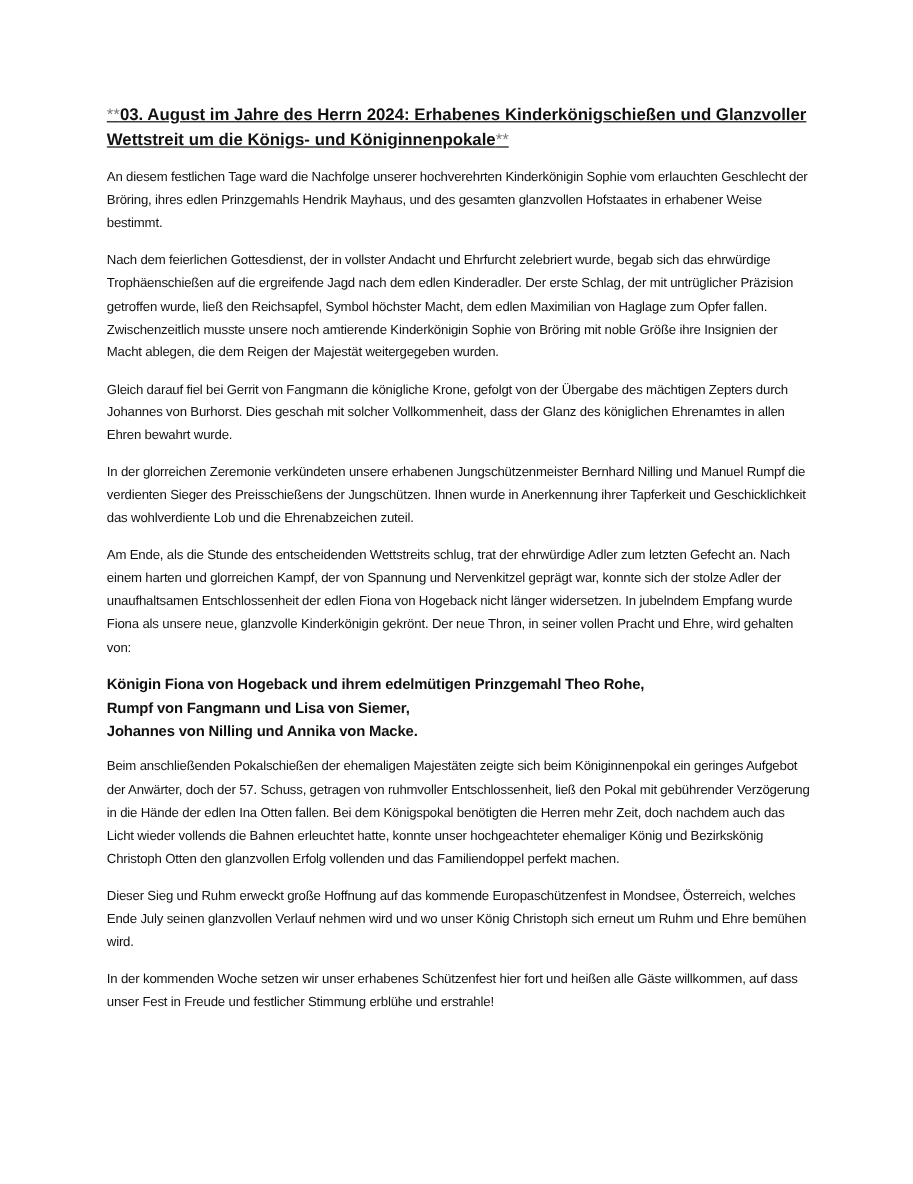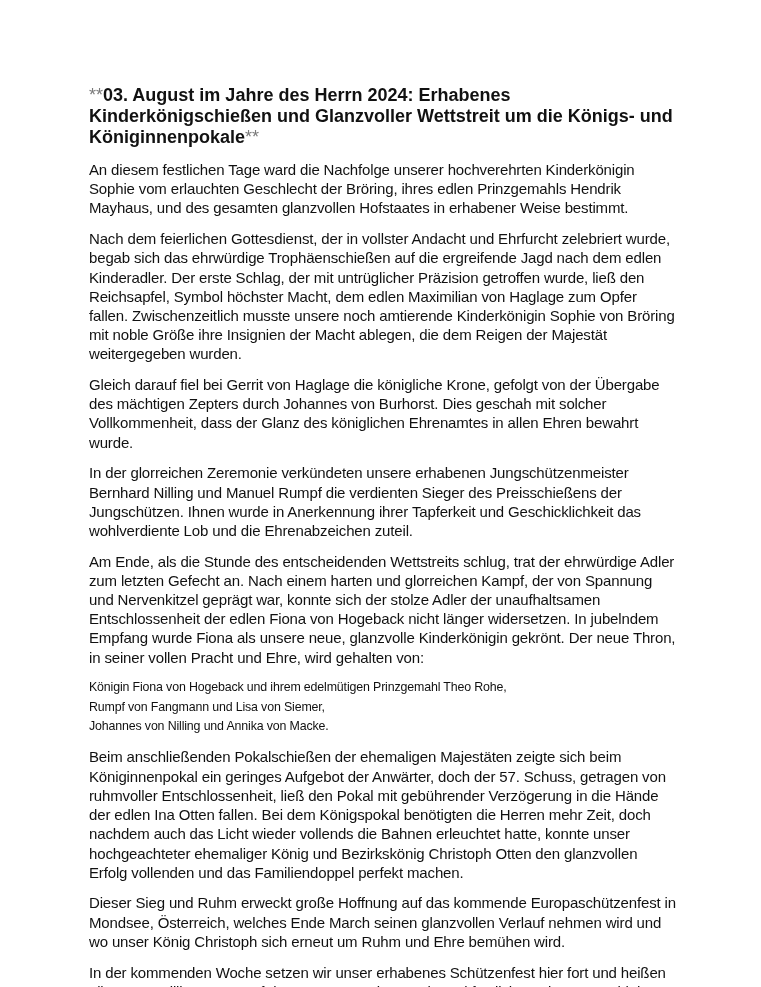--- a/index.html
+++ b/index.html
@@ -16,57 +16,59 @@
       color: #111111;
     }
     .page {
       position: absolute;
       left: 89px;
       top: 85px;
       width: 590px;
     }
     .title {
       font-weight: bold;
-      font-size: 18px;
+      font-size: 14px;
       line-height: 21px;
       margin: 0 0 12px 0;
       color: #111111;
+      text-decoration: underline;
     }
     .title .stars {
       font-weight: normal;
       color: #7a7a7a;
     }
     p {
-      font-size: 15px;
+      font-size: 11px;
       line-height: 19.2px;
       margin: 0 0 11.5px 0;
       letter-spacing: -0.15px;
     }
     .throne-list {
       margin: 0 0 11.5px 0;
       font-size: 12.4px;
       line-height: 19.2px;
       letter-spacing: -0.15px;
+      font-weight: bold;
     }
     .throne-list div { margin: 0; }
   </style>
 </head>
 <body>
 
 <div class="page">
   <h1 class="title"><span class="stars">**</span><span>03. August im Jahre des Herrn 2024: Erhabenes Kinderkönigschießen und Glanzvoller Wettstreit um die Königs- und Königinnenpokale</span><span class="stars">**</span></h1>
 
   <p>An diesem festlichen Tage ward die Nachfolge unserer hochverehrten Kinderkönigin Sophie vom erlauchten Geschlecht der Bröring, ihres edlen Prinzgemahls Hendrik Mayhaus, und des gesamten glanzvollen Hofstaates in erhabener Weise bestimmt.</p>
   <p>Nach dem feierlichen Gottesdienst, der in vollster Andacht und Ehrfurcht zelebriert wurde, begab sich das ehrwürdige Trophäenschießen auf die ergreifende Jagd nach dem edlen Kinderadler. Der erste Schlag, der mit untrüglicher Präzision getroffen wurde, ließ den Reichsapfel, Symbol höchster Macht, dem edlen Maximilian von Haglage zum Opfer fallen. Zwischenzeitlich musste unsere noch amtierende Kinderkönigin Sophie von Bröring mit noble Größe ihre Insignien der Macht ablegen, die dem Reigen der Majestät weitergegeben wurden.</p>
-  <p>Gleich darauf fiel bei Gerrit von Haglage die königliche Krone, gefolgt von der Übergabe des mächtigen Zepters durch Johannes von Burhorst. Dies geschah mit solcher Vollkommenheit, dass der Glanz des königlichen Ehrenamtes in allen Ehren bewahrt wurde.</p>
+  <p>Gleich darauf fiel bei Gerrit von Fangmann die königliche Krone, gefolgt von der Übergabe des mächtigen Zepters durch Johannes von Burhorst. Dies geschah mit solcher Vollkommenheit, dass der Glanz des königlichen Ehrenamtes in allen Ehren bewahrt wurde.</p>
   <p>In der glorreichen Zeremonie verkündeten unsere erhabenen Jungschützenmeister Bernhard Nilling und Manuel Rumpf die verdienten Sieger des Preisschießens der Jungschützen. Ihnen wurde in Anerkennung ihrer Tapferkeit und Geschicklichkeit das wohlverdiente Lob und die Ehrenabzeichen zuteil.</p>
   <p>Am Ende, als die Stunde des entscheidenden Wettstreits schlug, trat der ehrwürdige Adler zum letzten Gefecht an. Nach einem harten und glorreichen Kampf, der von Spannung und Nervenkitzel geprägt war, konnte sich der stolze Adler der unaufhaltsamen Entschlossenheit der edlen Fiona von Hogeback nicht länger widersetzen. In jubelndem Empfang wurde Fiona als unsere neue, glanzvolle Kinderkönigin gekrönt. Der neue Thron, in seiner vollen Pracht und Ehre, wird gehalten von:</p>
 
   <div class="throne-list">
     <div>Königin Fiona von Hogeback und ihrem edelmütigen Prinzgemahl Theo Rohe,</div>
     <div>Rumpf von Fangmann und Lisa von Siemer,</div>
     <div>Johannes von Nilling und Annika von Macke.</div>
   </div>
 
   <p>Beim anschließenden Pokalschießen der ehemaligen Majestäten zeigte sich beim Königinnenpokal ein geringes Aufgebot der Anwärter, doch der 57. Schuss, getragen von ruhmvoller Entschlossenheit, ließ den Pokal mit gebührender Verzögerung in die Hände der edlen Ina Otten fallen. Bei dem Königspokal benötigten die Herren mehr Zeit, doch nachdem auch das Licht wieder vollends die Bahnen erleuchtet hatte, konnte unser hochgeachteter ehemaliger König und Bezirkskönig Christoph Otten den glanzvollen Erfolg vollenden und das Familiendoppel perfekt machen.</p>
-  <p>Dieser Sieg und Ruhm erweckt große Hoffnung auf das kommende Europaschützenfest in Mondsee, Österreich, welches Ende March seinen glanzvollen Verlauf nehmen wird und wo unser König Christoph sich erneut um Ruhm und Ehre bemühen wird.</p>
+  <p>Dieser Sieg und Ruhm erweckt große Hoffnung auf das kommende Europaschützenfest in Mondsee, Österreich, welches Ende July seinen glanzvollen Verlauf nehmen wird und wo unser König Christoph sich erneut um Ruhm und Ehre bemühen wird.</p>
   <p>In der kommenden Woche setzen wir unser erhabenes Schützenfest hier fort und heißen alle Gäste willkommen, auf dass unser Fest in Freude und festlicher Stimmung erblühe und erstrahle!</p>
 </div>
 
 </body></html>

